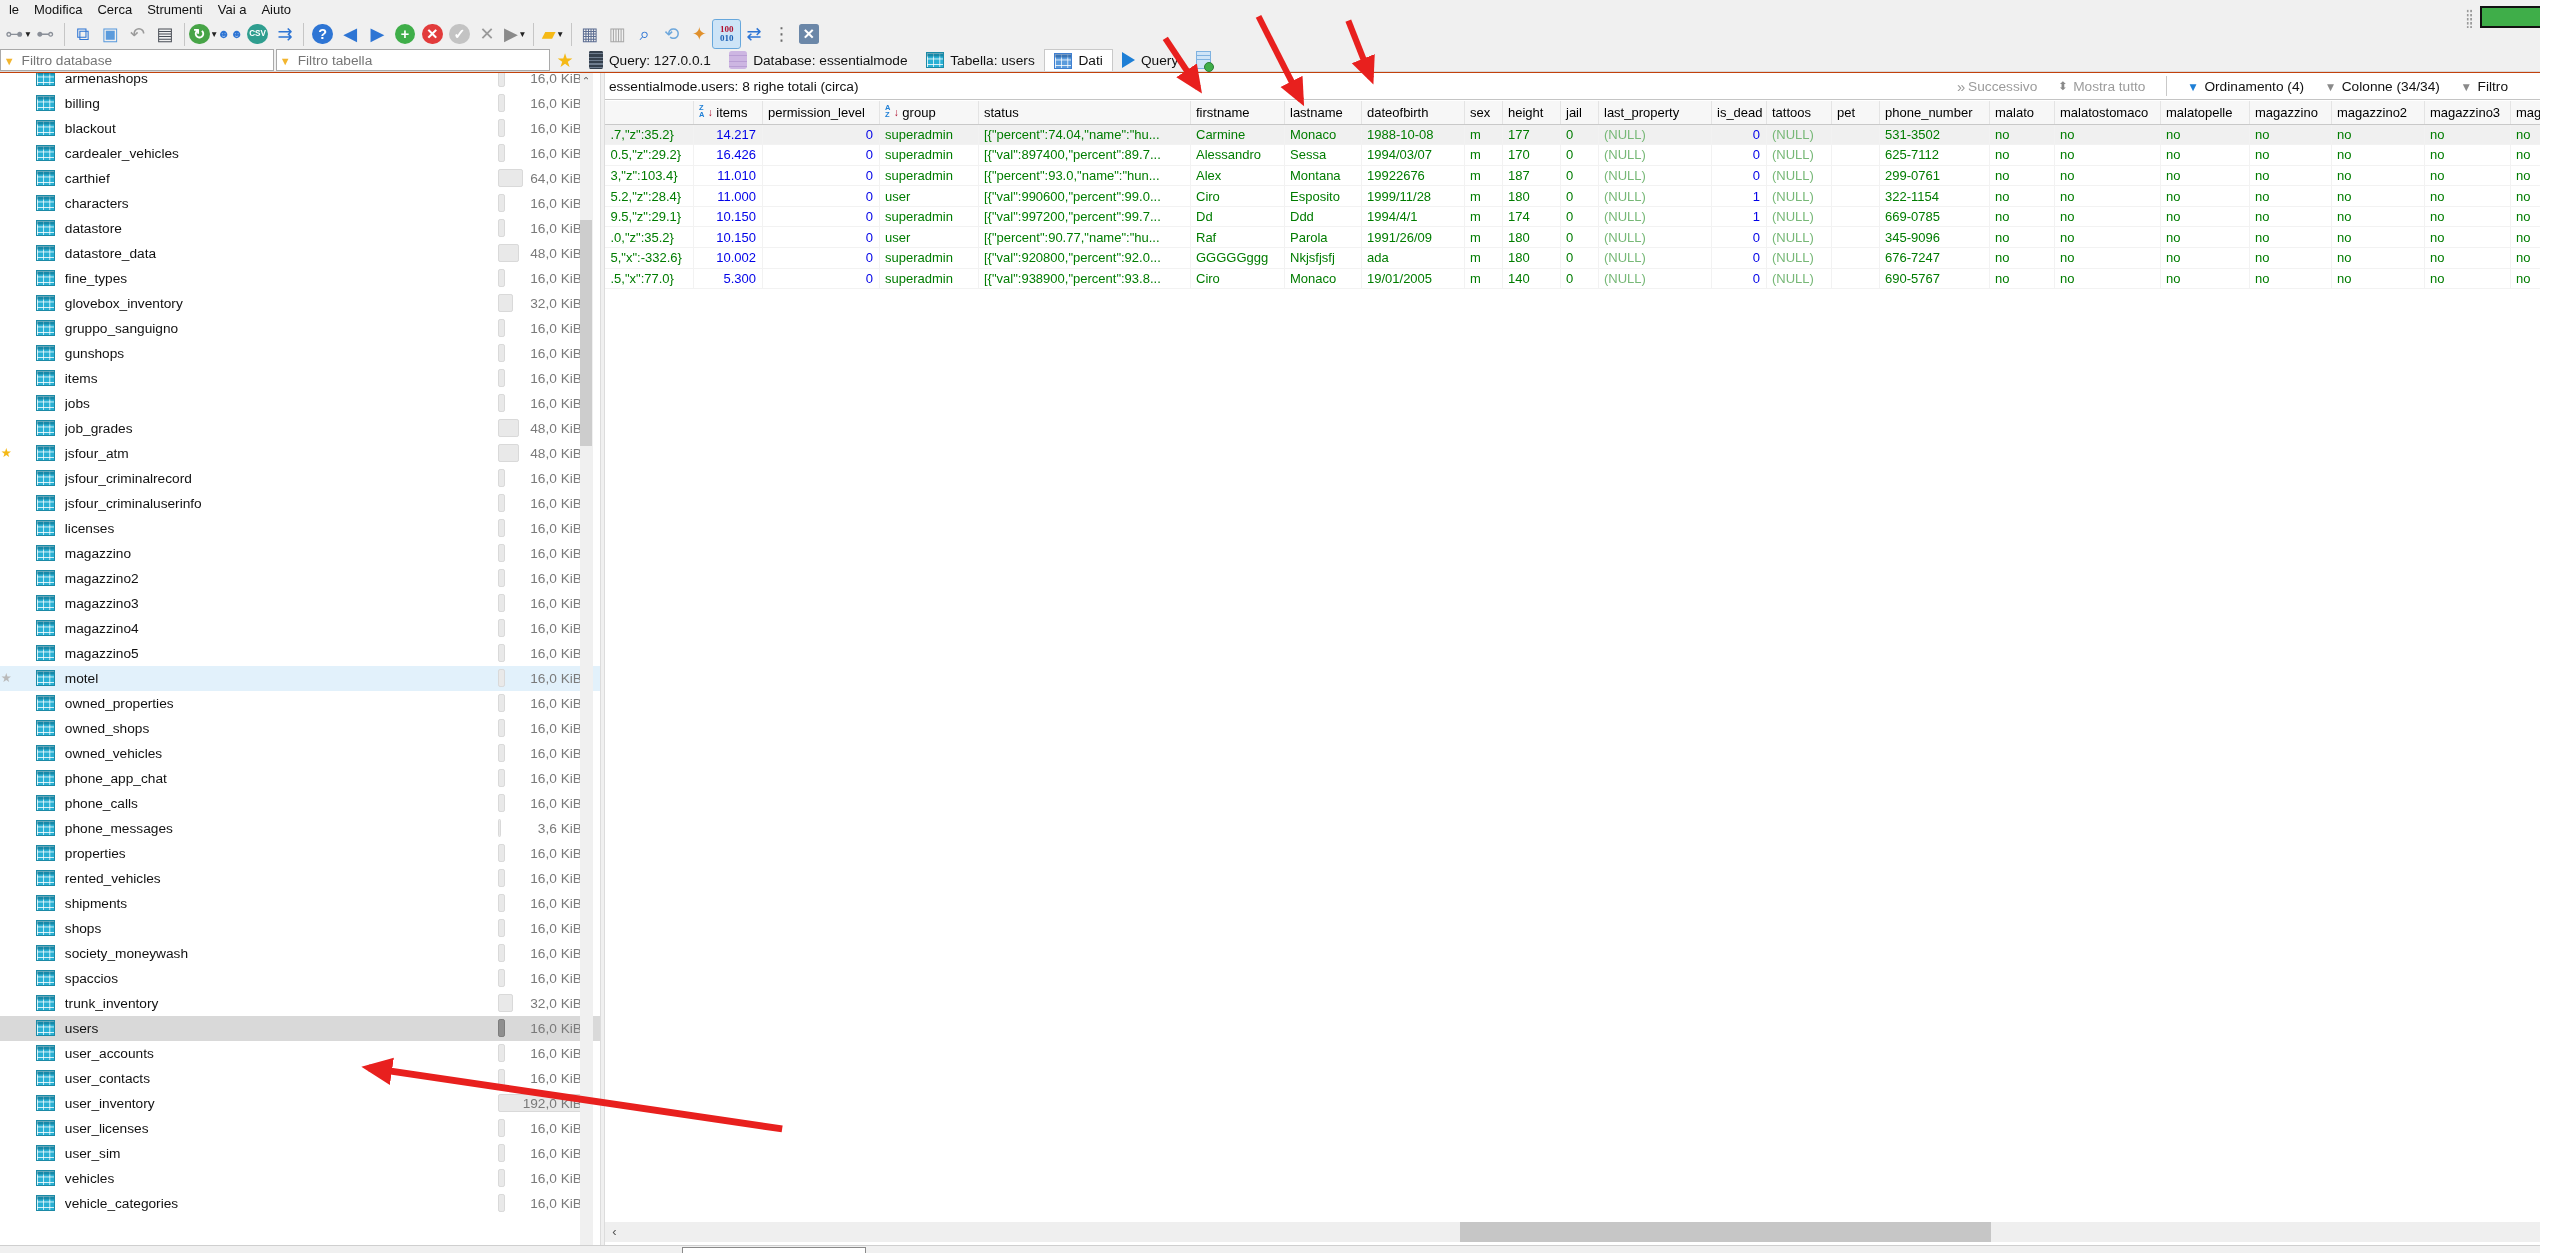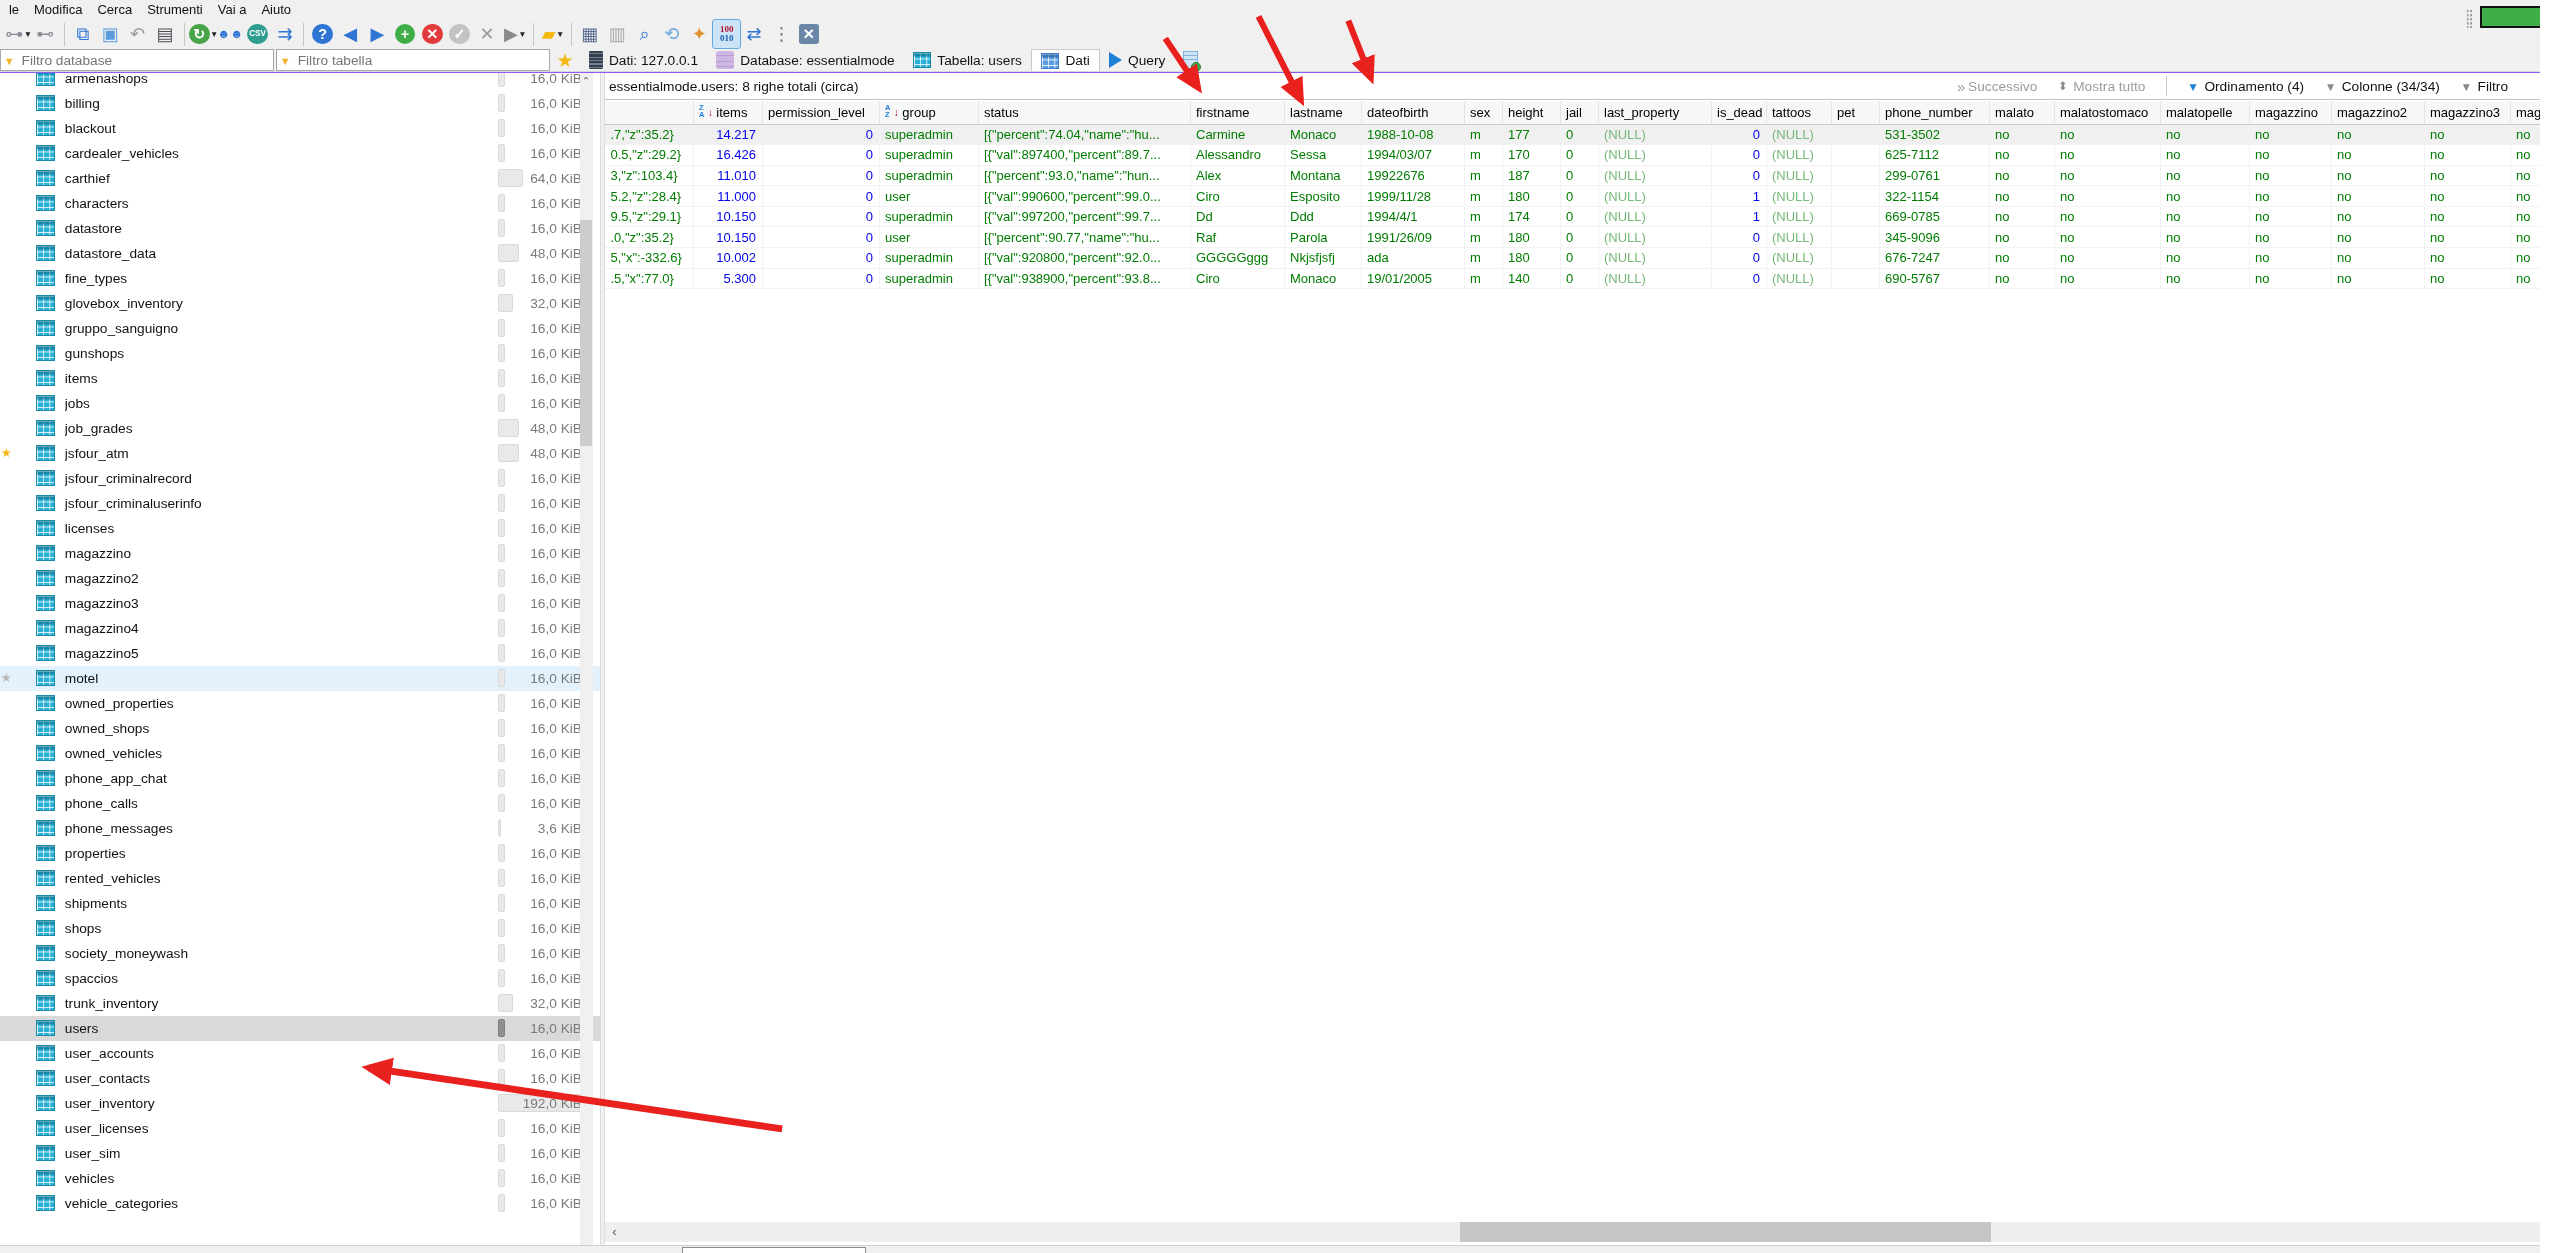--- a/index.html
+++ b/index.html
@@ -1,18 +1,18 @@
 <!DOCTYPE html>
 <html style="font-size:11px"><head>
 <meta charset="utf-8">
 <style>
   * { margin:0; padding:0; box-sizing:border-box; }
   html,body { width:2576px; height:1253px; overflow:hidden; background:#fff;
               font-family:"Liberation Sans", sans-serif; }
-  .app { position:relative; width:2540px; height:1253px; background:#8b5cf6; overflow:hidden; }
+  .app { position:relative; width:2540px; height:1253px; background:#c2410c; overflow:hidden; }
 
   
   .menubar { position:absolute; top:0; left:0; right:0; height:18px; background:#f0f0f0;
              display:flex; align-items:center; font-size:13px; color:#111; padding-left:1.4px; }
   .menu-item { padding:0 7.5px; height:100%; display:flex; align-items:center; }
 
   
   .toolbar { position:absolute; top:18px; left:0; right:0; height:32px; background:#f0f0f0;
              display:flex; align-items:center; padding-left:4.1px; }
   .tbtn { height:27.4px; min-width:27.4px; display:flex; align-items:center; justify-content:center;
@@ -238,21 +238,21 @@
       <input placeholder="Filtro database" style="">
     </div>
     <div class="filter-wrap">
       <span class="funnel">▼</span>
       <input placeholder="Filtro tabella" style="">
     </div>
     <div class="star-cell">★</div>
     <div class="tabs" id="tabs">
         <div class="tab">
           <span class="i-server"></span>
-          <span>Dati: 127.0.0.1</span>
+          <span>Query: 127.0.0.1</span>
         </div>
         <div class="tab">
           <span class="i-database"></span>
           <span>Database: essentialmode</span>
         </div>
         <div class="tab">
           <span class="i-table"></span>
           <span>Tabella: users</span>
         </div>
         <div class="tab active">

